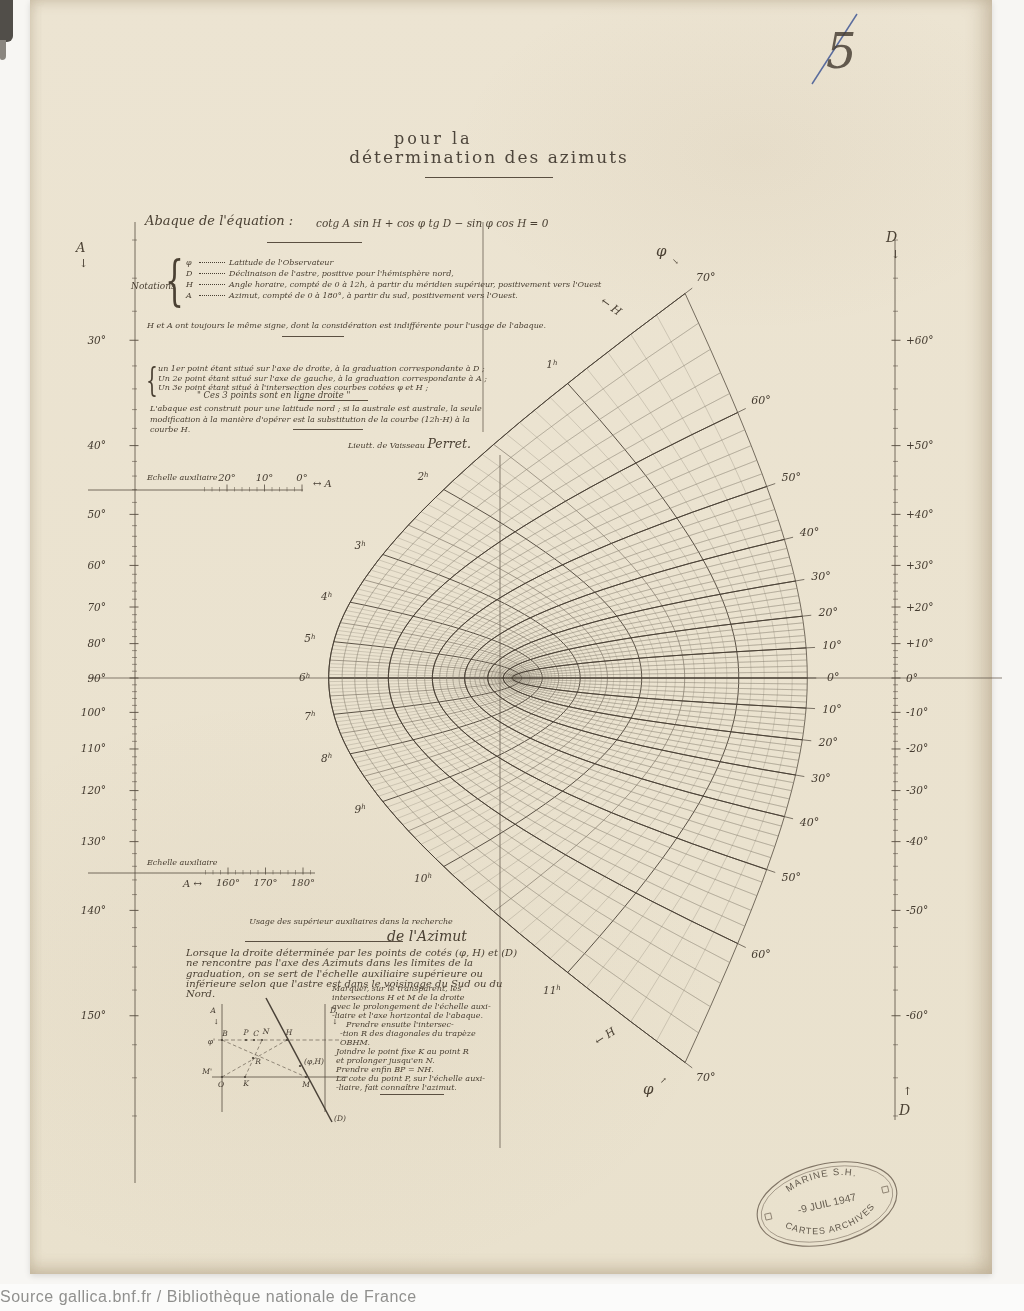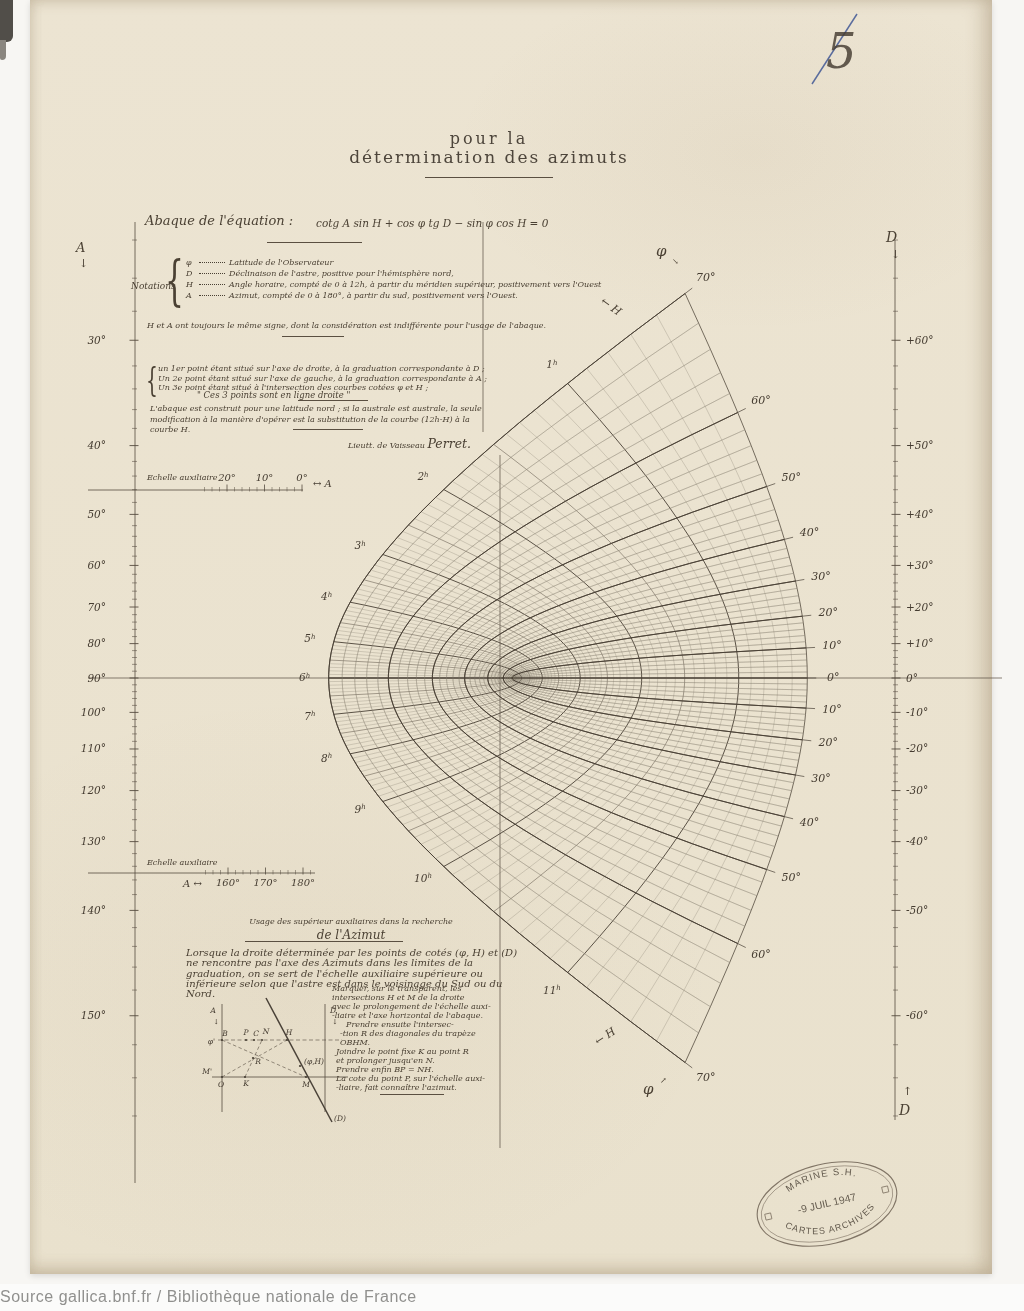--- a/index.html
+++ b/index.html
@@ -477,21 +477,21 @@
         <text x="258" y="1064" font-size="7.5" text-anchor="middle" font-style="italic">R</text>
         <text x="304" y="1064" font-size="7.5" text-anchor="start" font-style="italic">(φ,H)</text>
         <text x="334" y="1121" font-size="7.5" text-anchor="start" font-style="italic">(D)</text>
         <text x="215" y="1044" font-size="7.5" text-anchor="end" font-style="italic">φ'</text>
         <text x="212" y="1074" font-size="7.5" text-anchor="end" font-style="italic">M'</text>
         <text x="219" y="1024" font-size="7" text-anchor="end" font-style="italic">↓</text>
         <text x="332" y="1024" font-size="7" text-anchor="start" font-style="italic">↓</text>
       </g>
     </svg>
 
-  <div class="pr" style="left:418px;top:129px;width:142px;text-align:center;font-size:16px;letter-spacing:3px">pour la</div>
+  <div class="pr" style="left:394px;top:129px;width:142px;font-size:16px;letter-spacing:3px">pour la</div>
   <div class="pr" style="left:338px;top:147px;width:302px;text-align:center;font-size:17px;letter-spacing:2px">détermination des azimuts</div>
   <div class="rule" style="left:425px;top:177px;width:128px"></div>
 
   <div class="hw" style="left:145px;top:213px;font-size:13px">Abaque de l'équation :</div>
   <div class="hw" style="left:316px;top:217px;font-size:10.5px">cotg A sin H + cos φ tg D − sin φ cos H = 0</div>
   <div class="rule" style="left:267px;top:242px;width:95px"></div>
 
   <div class="hw" style="left:131px;top:281px;font-size:9px">Notations</div>
   <div class="brace" style="left:165px;top:252px;font-size:54px;line-height:58px">{</div>
   <div class="hw" style="left:186px;top:258px;font-size:8px">
@@ -521,21 +521,21 @@
   <div class="rule" style="left:293px;top:429px;width:70px"></div>
   <div class="hw" style="left:348px;top:436px;font-size:8px">
     <span>Lieutt. de Vaisseau</span>
     <span style="font-size:12.5px">Perret.</span>
   </div>
 
   <div class="hw" style="left:147px;top:473px;font-size:8px">Echelle auxiliaire</div>
   <div class="hw" style="left:147px;top:858px;font-size:8px">Echelle auxiliaire</div>
 
   <div class="hw" style="left:235px;top:917px;width:232px;text-align:center;font-size:8px">Usage des supérieur auxiliaires dans la recherche</div>
-  <div class="hw" style="left:235px;top:928px;width:232px;text-align:center;font-size:12px">de l'Azimut</div>
+  <div class="hw" style="left:235px;top:928px;width:232px;text-align:right;font-size:14px">de l'Azimut</div>
   <div class="rule" style="left:245px;top:941px;width:158px"></div>
   <div class="hw wrap" style="left:186px;top:948px;width:334px;font-size:10px;line-height:10.3px">Lorsque la droite déterminée par les points de cotés (φ, H) et (D) ne rencontre pas l'axe des Azimuts dans les limites de la graduation, on se sert de l'échelle auxiliaire supérieure ou inférieure selon que l'astre est dans le voisinage du Sud ou du Nord.</div>
   <div id="aux-steps">
       <div class="hw" style="left: 332px; top: 984px; font-size: 8px;">Marquer, sur le transparent, les</div>
       <div class="hw" style="left: 332px; top: 993px; font-size: 8px;">intersections H et M de la droite</div>
       <div class="hw" style="left: 332px; top: 1002px; font-size: 8px;">avec le prolongement de l'échelle auxi-</div>
       <div class="hw" style="left: 332px; top: 1011px; font-size: 8px;">-liaire et l'axe horizontal de l'abaque.</div>
       <div class="hw" style="left: 346px; top: 1020px; font-size: 8px;">Prendre ensuite l'intersec-</div>
       <div class="hw" style="left: 340px; top: 1029px; font-size: 8px;">-tion R des diagonales du trapèze</div>
       <div class="hw" style="left: 340px; top: 1038px; font-size: 8px;">OBHM.</div>

